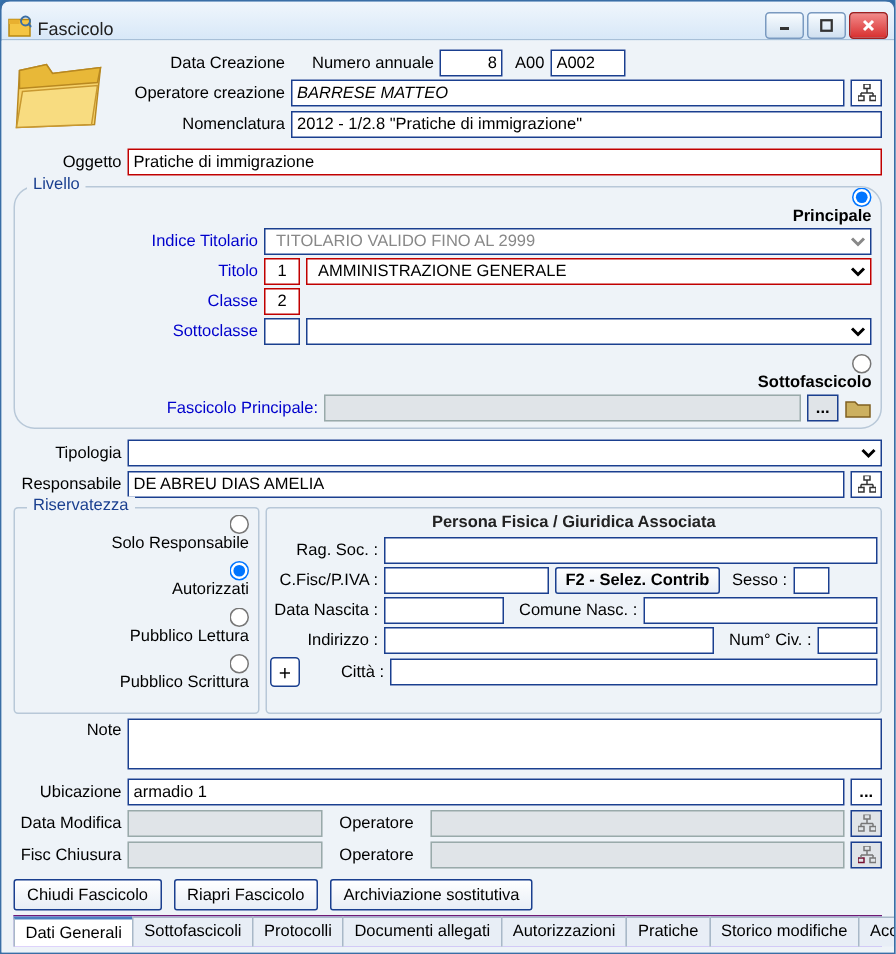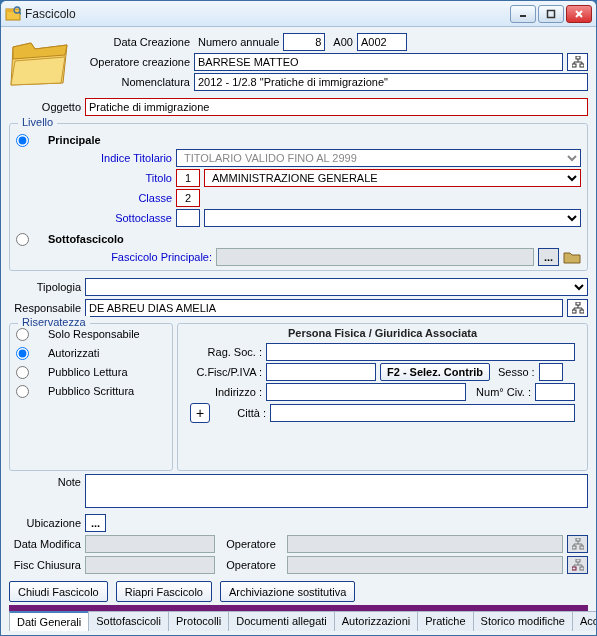--- a/index.html
+++ b/index.html
@@ -1,47 +1,47 @@
 <!DOCTYPE html>
 <html><head>
 <meta charset="utf-8">
 <style>
   * { box-sizing: border-box; margin: 0; padding: 0; }
   body { font-family: Tahoma, Arial, sans-serif; font-size: 11px; background: #3a7ab8; width: 597px; height: 636px; overflow: hidden; }
   .window { width: 597px; height: 636px; background: linear-gradient(#e8f0f8,#d0e0f0); border: 1px solid #3a6ea5; border-radius: 6px 6px 0 0; box-shadow: 0 0 4px rgba(0,0,0,.3); display: flex; flex-direction: column; }
-  .titlebar { height: 26px; background: linear-gradient(#f0f6fc,#d8e8f8); border-radius: 6px 6px 0 0; display: flex; align-items: center; padding: 0 4px; border-bottom: 1px solid #a8c0d8; }
+  .titlebar { height: 26px; background: linear-gradient(#f0f6fc,#d8e8f8); border-radius: 6px 6px 0 0; display: flex; align-items: flex-end; padding: 0 4px; border-bottom: 1px solid #a8c0d8; }
   .titlebar .icon { width: 16px; height: 16px; margin-right: 4px; }
   .titlebar .title { flex: 1; font-size: 12px; color: #222; }
   .titlebar .wbtns { display: flex; gap: 2px; }
   .wbtn { width: 26px; height: 18px; border: 1px solid #7a9ac0; border-radius: 3px; background: linear-gradient(#f8fcff,#d0e0f0); display: flex; align-items: center; justify-content: center; font-size: 10px; cursor: pointer; }
   .wbtn.close { background: linear-gradient(#f28a8a,#d83030); color: #fff; border-color: #a02020; }
   .content { flex: 1; padding: 6px 8px 4px 8px; background: #eef3f8; display: flex; flex-direction: column; gap: 3px; overflow: hidden; }
   .row { display: flex; align-items: center; gap: 4px; }
   .label { text-align: right; color: #000; white-space: nowrap; }
   .label.blue { color: #0000cc; }
   input[type=text], select { font-family: inherit; font-size: 11px; height: 18px; border: 1px solid #1a3f8f; background: #fff; padding: 0 3px; }
   input[readonly].grey { background: #e0e4e8; border: 1px solid #9aa; }
   input.red { border: 1px solid #c00000; }
-  .fieldset { border: 1px solid #b8c8d8; border-radius: 3px; padding: 10px 6px 4px 6px; position: relative; margin-top: 4px; }
+  .fieldset { border: 1px solid #b8c8d8; border-radius: 14px; padding: 0 6px 4px 6px; position: relative; margin-top: 4px; }
   .fieldset > .legend { position: absolute; top: -8px; left: 8px; background: #eef3f8; padding: 0 4px; color: #1a3f8f; font-size: 11px; }
-  .radio-row { display: flex; align-items: flex-start; gap: 19px; margin-bottom: 2px; }
+  .radio-row { display: flex; align-items: flex-end; gap: 0; margin-bottom: 2px; flex-direction: column; }
   .radio-row label { font-weight: bold; }
   .radio-row.sub label { font-weight: bold; }
   .btn { font-family: inherit; font-size: 11px; height: 21px; border: 1px solid #1a3f8f; background: linear-gradient(#fff,#e8eef6); padding: 0 8px; border-radius: 2px; cursor: pointer; }
   .iconbtn { width: 21px; height: 18px; border: 1px solid #1a3f8f; background: #fff; display: inline-flex; align-items: center; justify-content: center; cursor: pointer; }
-  .tabs { display: flex; border-top: 6px solid #701a75; background: #8b5cf6; }
+  .tabs { display: flex; border-top: 1px solid #701a75; background: #8b5cf6; }
   .tab { padding: 3px 7px; font-size: 11px; border: 1px solid #a8b8c8; border-bottom: none; background: #e8eef6; margin-right: -1px; cursor: pointer; white-space: nowrap; }
   .tab.active { background: #fff; border-top: 2px solid #4a80c0; font-weight: normal; }
   .header-grid { display: grid; grid-template-columns: 72px 105px 1fr; gap: 2px 4px; align-items: center; }
   .folder-icon { width: 64px; height: 56px; }
   .plusbtn { width: 20px; height: 20px; border: 1px solid #1a3f8f; background:#fff; border-radius: 3px; display:flex; align-items:center; justify-content:center; font-size:14px; cursor:pointer; }
   .assoc { flex:1; display:flex; }
   .assoc-left { width: 164px; border:1px solid #b8c8d8; border-radius:3px; padding:4px 6px; position:relative; }
   .assoc-left .legend { position:absolute; top:-8px; left:8px; background:#eef3f8; padding:0 4px; color:#1a3f8f; }
-  .assoc-right { flex:1; border:1px solid #b8c8d8; border-radius:3px; padding:3px 12px; margin-left:4px; position:relative; display:flex; flex-direction:column; gap:2px; }
+  .assoc-right { flex:1; border:1px solid #b8c8d8; border-radius:3px; padding:3px 2px; margin-left:4px; position:relative; display:flex; flex-direction:column; gap:2px; }
   .assoc-right .heading { text-align:center; font-weight:bold; color:#222; margin-bottom:2px; }
   .dots-btn { width:21px; height:18px; border:1px solid #1a3f8f; background:#fff; display:inline-flex; align-items:center; justify-content:center; cursor:pointer; font-weight:bold; }
   .fldicon { width:18px; height:18px; display:inline-block; }
 </style>
 </head>
 <body>
 
 <div class="window">
   <div class="titlebar">
     <span class="icon">
@@ -78,28 +78,28 @@
     <div class="header-grid">
       <div style="grid-row:1/span 3">
         <svg class="folder-icon" viewBox="0 0 64 56">
             <path d="M4 14 L22 10 L26 16 L58 12 L54 50 L2 52 Z" fill="#f6d26b" stroke="#b88820"></path>
             <path d="M4 14 L22 10 L26 16 L58 12 L56 22 L4 26 Z" fill="#e8b838" stroke="#b88820"></path>
             <path d="M6 28 L56 24 L52 50 L2 52 Z" fill="#f8dc80" stroke="#c89830"></path>
           </svg>
       </div>
       <span class="label">Data Creazione</span>
       <div class="row">
-        <span class="label" style="flex:0 0 auto; margin-left:4px">Numero annuale</span>
+        <span class="label" style="flex:0 0 auto; margin-left:14px">Numero annuale</span>
         <input type="text" style="width: 42px; text-align: right;" value="8">
         <span class="label" style="margin-left:4px">A00</span>
         <input type="text" style="width: 50px;" value="A002">
       </div>
       <span class="label">Operatore creazione</span>
       <div class="row">
-        <input type="text" style="flex: 1 1 0%;" value="BARRESE MATTEO">
+        <input type="text" style="flex: 1 1 0%; font-style: italic;" value="BARRESE MATTEO">
         <span class="iconbtn">
             <svg width="12" height="12" viewBox="0 0 12 12">
               <rect x="4" y="0" width="4" height="3" fill="none" stroke="#333"></rect>
               <rect x="0" y="8" width="4" height="3" fill="none" stroke="#333"></rect>
               <rect x="8" y="8" width="4" height="3" fill="none" stroke="#333"></rect>
               <line x1="6" y1="3" x2="6" y2="6" stroke="#333"></line>
               <line x1="2" y1="6" x2="10" y2="6" stroke="#333"></line>
               <line x1="2" y1="6" x2="2" y2="8" stroke="#333"></line>
               <line x1="10" y1="6" x2="10" y2="8" stroke="#333"></line>
             </svg>
@@ -202,40 +202,47 @@
             <input type="text" style="flex: 1 1 0%;">
           </div>
         <div class="row">
           <span class="label" style="width:72px">C.Fisc/P.IVA :</span>
           <input type="text" style="width: 110px;">
           <button class="btn" style="height:18px; padding:0 6px; font-weight:bold">F2 - Selez. Contrib</button>
           <span class="label" style="margin-left:4px">Sesso :</span>
           <input type="text" style="width: 24px;">
         </div>
         <div class="row">
+          <span class="label" style="width:72px">Data Nascita :</span>
+          <input type="text" style="width: 80px;">
+          <span class="label" style="margin-left:6px">Comune Nasc. :</span>
+          <input type="text" style="flex: 1 1 0%;">
+        </div>
+        <div class="row">
           <span class="label" style="width:72px">Indirizzo :</span>
           <input type="text" style="flex: 1 1 0%;">
           <span class="label" style="margin-left:6px">Num° Civ. :</span>
           <input type="text" style="width: 40px;">
         </div>
         <div class="row">
           <span class="plusbtn">+</span>
           <span class="label" style="width:50px; margin-left:2px">Città :</span>
           <input type="text" style="flex: 1 1 0%;">
         </div>
       </div>
     </div>
 
     <div class="row" style="margin-top:0; align-items:flex-start">
       <span class="label" style="width:72px; padding-top:2px">Note</span>
       <textarea style="flex: 1 1 0%; height: 34px; border: 1px solid rgb(26, 63, 143); font-family: inherit; font-size: 11px; resize: none;"></textarea>
     </div>
 
     <div class="row" style="margin-top:3px">
       <span class="label" style="width:72px">Ubicazione</span>
+      <input type="text" style="flex: 1 1 0%;" value="armadio 1">
       <span class="dots-btn">...</span>
     </div>
 
     <div class="row">
       <span class="label" style="width:72px">Data Modifica</span>
       <input type="text" readonly="" class="grey" style="width: 130px;" value="">
       <span class="label" style="width:64px; text-align:center">Operatore</span>
       <input type="text" readonly="" class="grey" style="flex: 1 1 0%;" value="">
       <span class="iconbtn" style="background:#e0e4e8">
           <svg width="12" height="12" viewBox="0 0 12 12">

